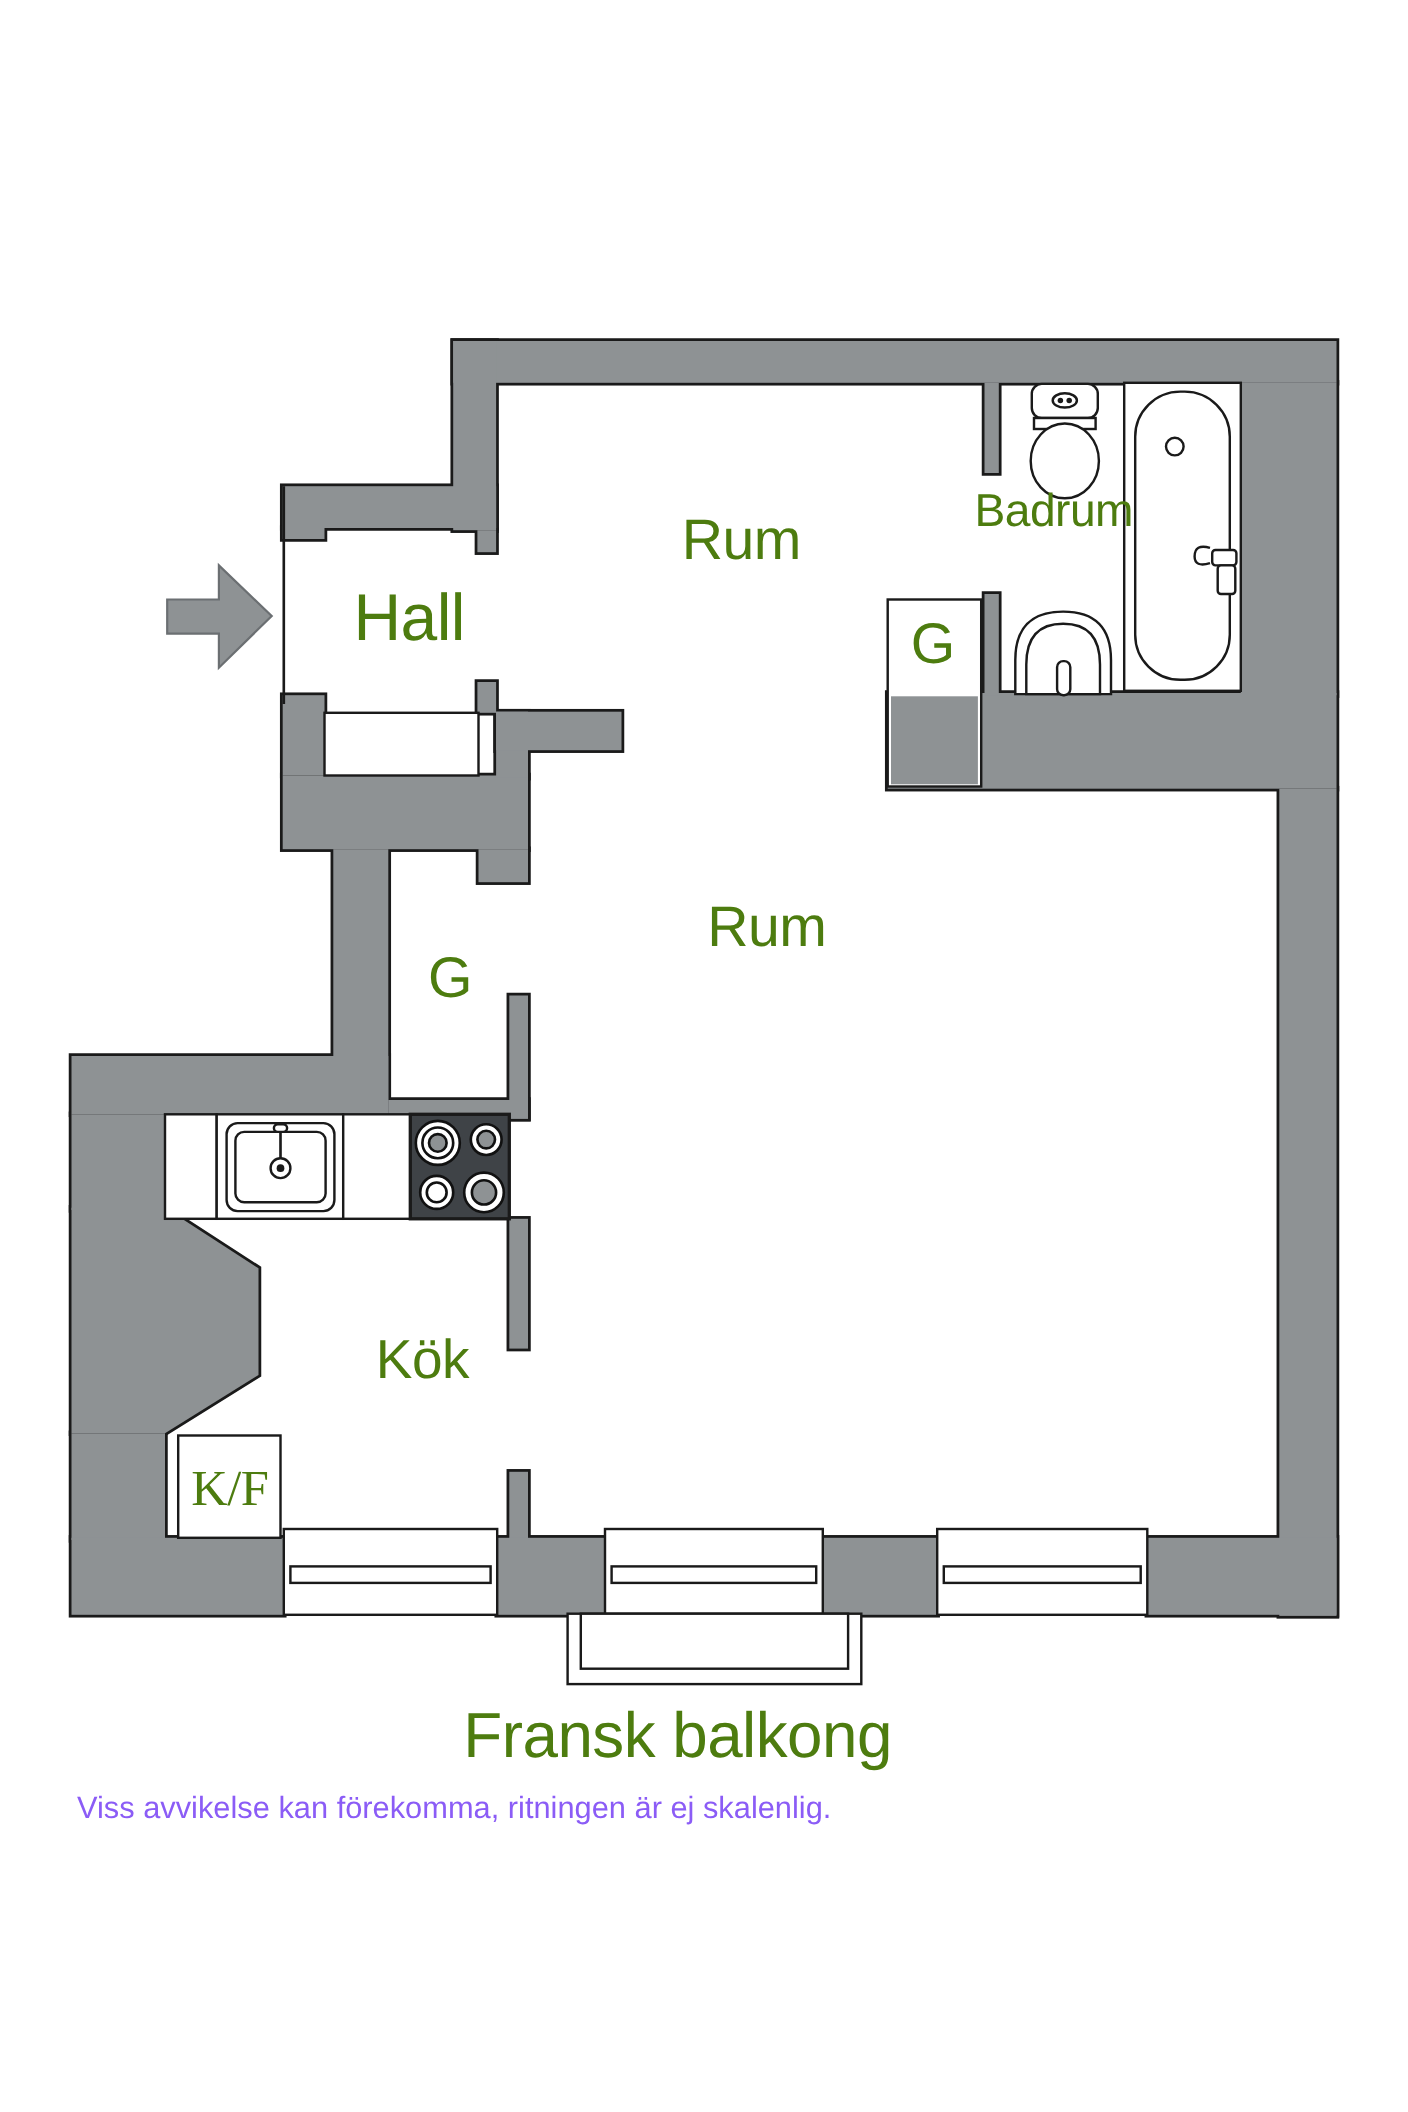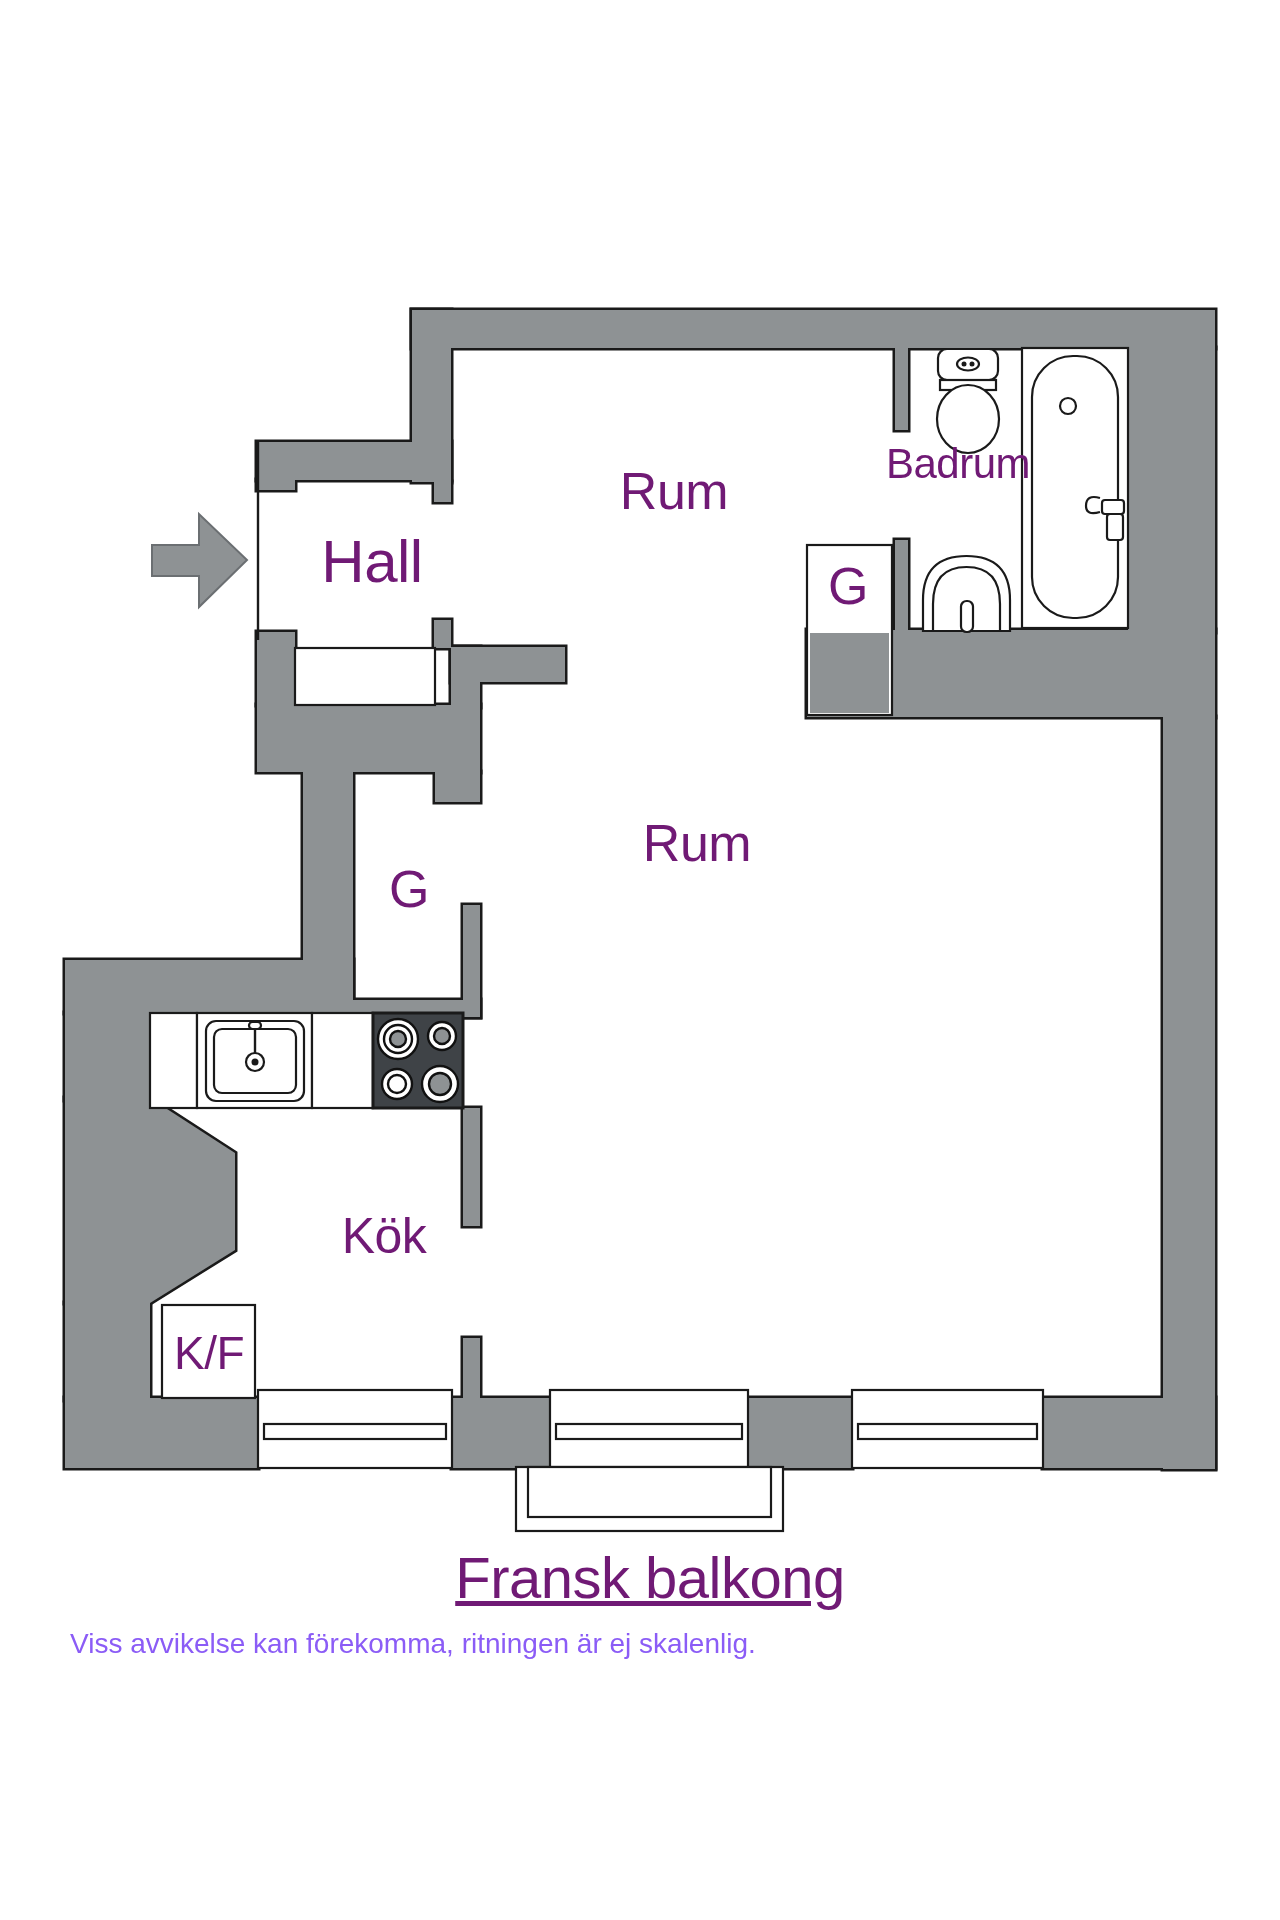--- a/index.html
+++ b/index.html
@@ -14,21 +14,21 @@
   .fixture-thin{fill:#ffffff;stroke:var(--line);stroke-width:2.2;}
   .stove{fill:var(--stove);stroke:var(--line);stroke-width:3;}
   .ring{fill:none;stroke:#111;stroke-width:2.4;}
   .ring-white{fill:#fff;stroke:#111;stroke-width:2.4;}
   .ring-gray{fill:var(--wall);stroke:#111;stroke-width:2.4;}
   .thinline{stroke:var(--line);stroke-width:2.4;fill:none;}
   .graypatch{fill:var(--wall);stroke:none;}
   .arrow{fill:var(--wall);stroke:#6b6f72;stroke-width:2;}
   .lbl{
     position:absolute;transform:translate(-50%,-50%);
-    color:#701a75;white-space:nowrap;letter-spacing:-0.5px;line-height:1;
+    color:#4d7c0f;white-space:nowrap;letter-spacing:-0.5px;line-height:1;
   }
   .lbl-hall{font-size:60px;margin-left:20px;}
   .lbl-rum{font-size:52px;}
   .lbl-badrum{font-size:42px;}
   .lbl-g{font-size:52px;}
   .lbl-kok{font-size:50px;margin-left:28px;}
   .lbl-kf{font-size:46px;}
   .lbl-balkong{font-size:58px;}
   .disclaimer{
     position:absolute;left:70px;top:1630px;transform:none;
@@ -175,18 +175,18 @@
     </g>
   </svg>
 
   <div class="lbl lbl-hall" style="left:352px;top:562px;">Hall</div>
   <div class="lbl lbl-rum" style="left:674px;top:491px;">Rum</div>
   <div class="lbl lbl-badrum" style="left:958px;top:464px;">Badrum</div>
   <div class="lbl lbl-g" style="left:848px;top:586px;">G</div>
   <div class="lbl lbl-g" style="left:409px;top:889px;">G</div>
   <div class="lbl lbl-rum" style="left:697px;top:843px;">Rum</div>
   <div class="lbl lbl-kok" style="left:356px;top:1236px;">Kök</div>
-  <div class="lbl lbl-kf" style="left:209px;top:1353px;">K/F</div>
-  <div class="lbl lbl-balkong" style="left:650px;top:1578px;text-decoration:underline;">Fransk balkong</div>
+  <div class="lbl lbl-kf" style="left:209px;top:1353px;font-family:Liberation Serif, serif;">K/F</div>
+  <div class="lbl lbl-balkong" style="left:616px;top:1578px;">Fransk balkong</div>
 
   <div class="lbl disclaimer">Viss avvikelse kan förekomma, ritningen är ej skalenlig.</div>
 
 </div>
 
 </body></html>

